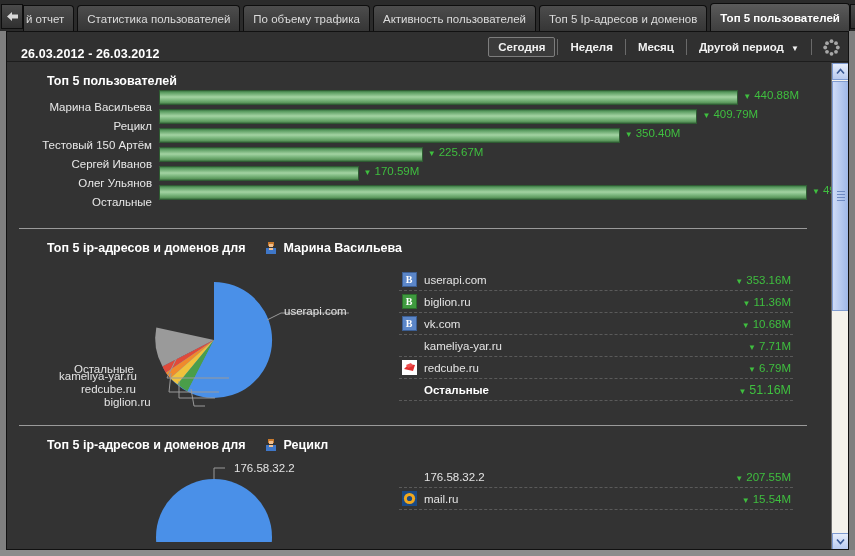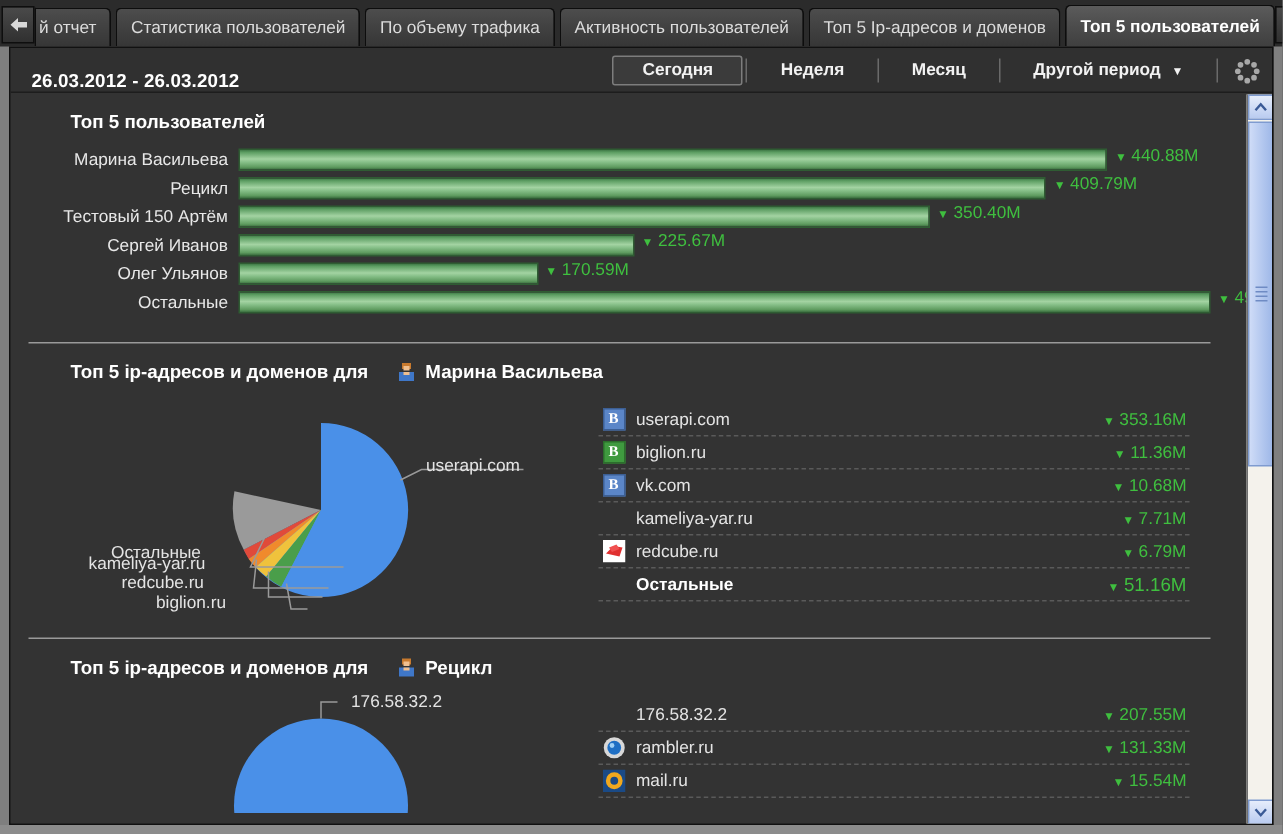--- a/index.html
+++ b/index.html
@@ -92,21 +92,21 @@
   }
   .toolbar-right {
     position: absolute; right: 6px; top: 0;
     height: 30px;
     display: flex; align-items: center;
   }
   .period-btn {
     color: #f2f2f2;
     font-size: 11.5px;
     font-weight: bold;
-    padding: 3px 19px;
+    padding: 3px 9px;
     cursor: pointer;
     background: transparent;
     border: 1px solid transparent;
     white-space: nowrap;
   }
   .period-btn.active {
     background: #3b3b3b;
     border: 1px solid #7d7d7d;
     border-radius: 2px;
   }
@@ -174,21 +174,21 @@
     text-align: right;
     color: #e8e8e8;
     font-size: 11.5px;
     padding-right: 7px;
     white-space: nowrap;
     flex: 0 0 auto;
   }
   .bar-track {
     flex: 1 1 auto;
     position: relative;
-    height: 15px;
+    height: 33px;
   }
   .bar-fill {
     height: 15px;
     background: linear-gradient(to bottom,
        #3f7a47 0%, #5d9e63 12%, #a3d3a2 46%, #87c089 62%, #5e9b5f 88%, #3c6f40 100%);
     border: 1px solid #2f5c33;
   }
   .bar-value {
     position: absolute;
     top: -1px;
@@ -563,31 +563,20 @@
 
             <div class="dom-list">
               <div class="dom-row">
                 <div class="dom-ico"></div>
                 <div class="dom-name">176.58.32.2</div>
                 <div class="dom-val"><span class="tri">▼</span><span>207.55M</span></div>
               </div>
               <div class="dom-row">
                 <div class="dom-ico">
                   <svg width="15" height="15" viewBox="0 0 15 15">
-                    <circle cx="7.5" cy="7.5" r="7" fill="#d8d8d8"></circle>
-                    <circle cx="7.5" cy="7.5" r="4.6" fill="#1f6fc4"></circle>
-                    <circle cx="6" cy="6" r="1.6" fill="#9fd0f5"></circle>
-                  </svg>
-                </div>
-                <div class="dom-name">rambler.ru</div>
-                <div class="dom-val"><span class="tri">▼</span><span>131.33M</span></div>
-              </div>
-              <div class="dom-row">
-                <div class="dom-ico">
-                  <svg width="15" height="15" viewBox="0 0 15 15">
                     <rect width="15" height="15" fill="#1a4a86"></rect>
                     <circle cx="7.5" cy="7.5" r="5.6" fill="#f0a81e"></circle>
                     <circle cx="7.5" cy="7.5" r="2.6" fill="#1a4a86"></circle>
                   </svg>
                 </div>
                 <div class="dom-name">mail.ru</div>
                 <div class="dom-val"><span class="tri">▼</span><span>15.54M</span></div>
               </div>
             </div>
           </div>

